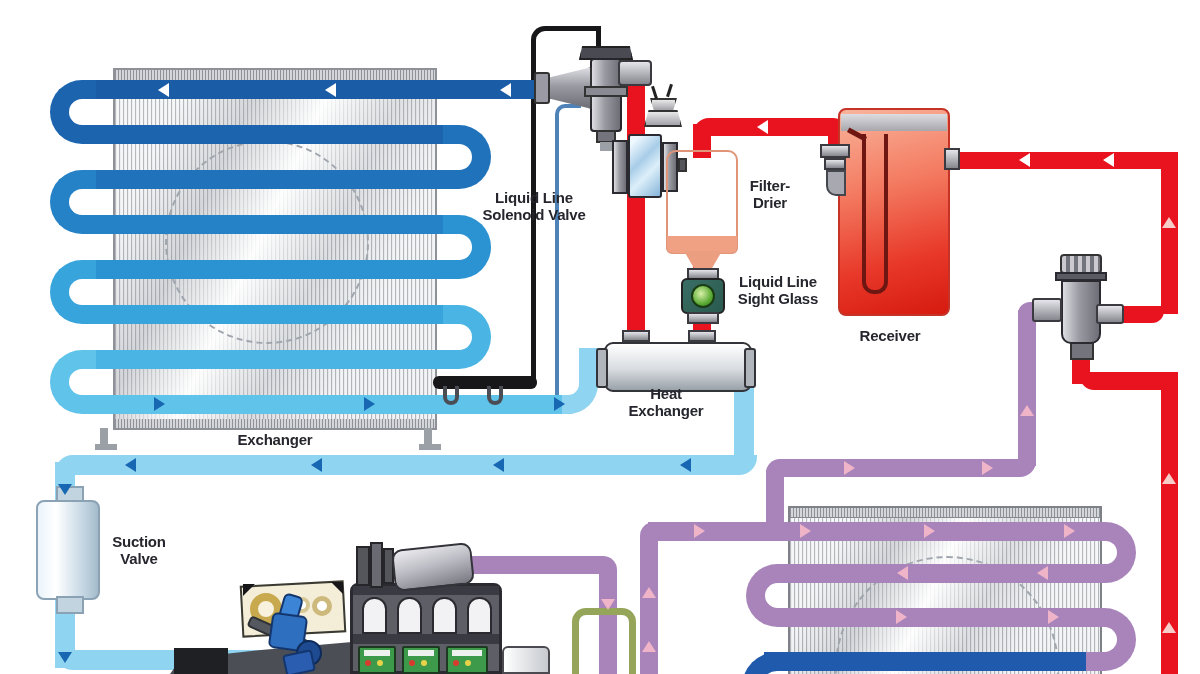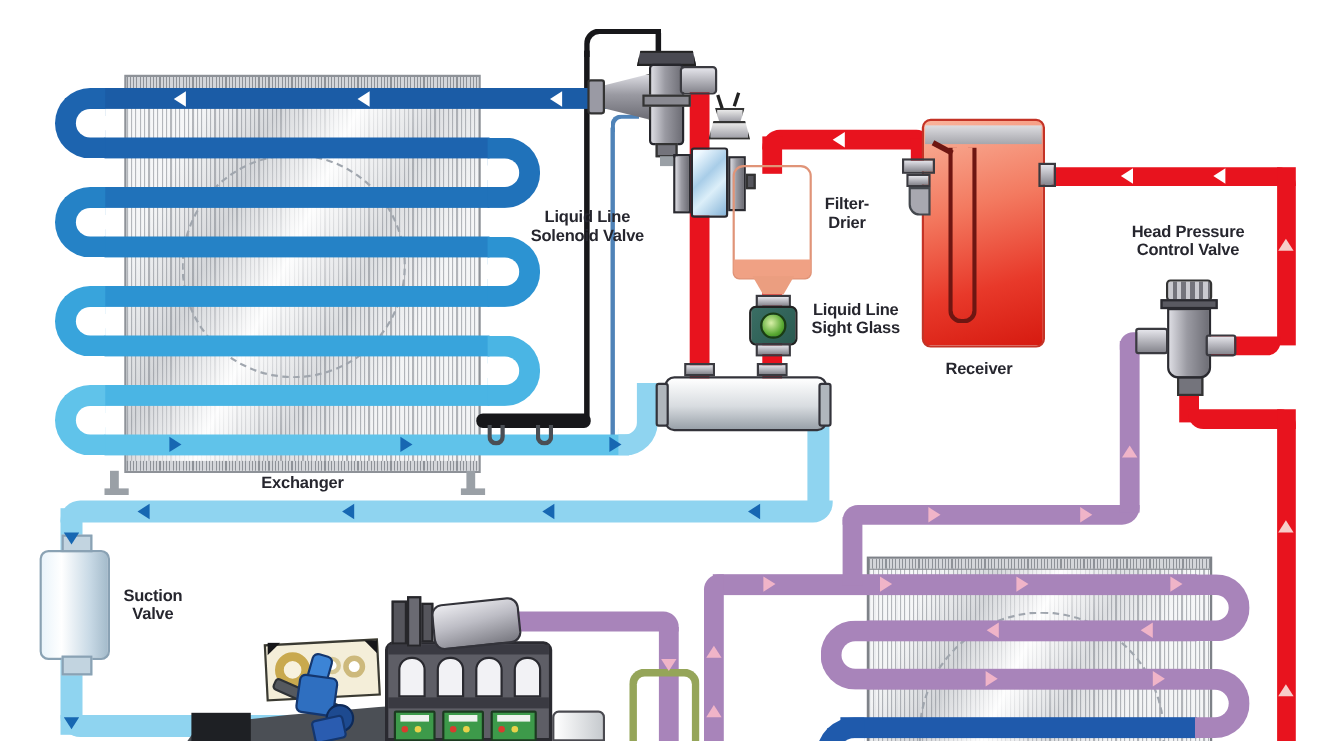--- a/index.html
+++ b/index.html
@@ -238,18 +238,18 @@
       <div style="position: absolute; box-sizing: border-box; width: 0px; height: 0px; border-left: 11px solid rgb(240, 180, 200); border-top: 7px solid transparent; border-bottom: 7px solid transparent; left: 1048px; top: 610px;"></div>
     </div>
 
   <div class="lbl" style="left:448px;top:190px;width:172px;">Liquid Line
 Solenoid Valve</div>
   <div class="lbl" style="left:728px;top:178px;width:84px;">Filter-
 Drier</div>
   <div class="lbl" style="left:716px;top:274px;width:124px;">Liquid Line
 Sight Glass</div>
   <div class="lbl" style="left:838px;top:328px;width:104px;text-align:center;">Receiver</div>
-  <div class="lbl" style="left:1000px;top:203px;width:160px;">Head Pressure
-Control Valve</div>
+  <div class="lbl" style="left:610px;top:386px;width:112px;">Heat
+Exchanger</div>
   <div class="lbl" style="left:210px;top:432px;width:130px;">Exchanger</div>
   <div class="lbl" style="left:96px;top:534px;width:86px;">Suction
 Valve</div>
 </div>
 
 </body></html>

